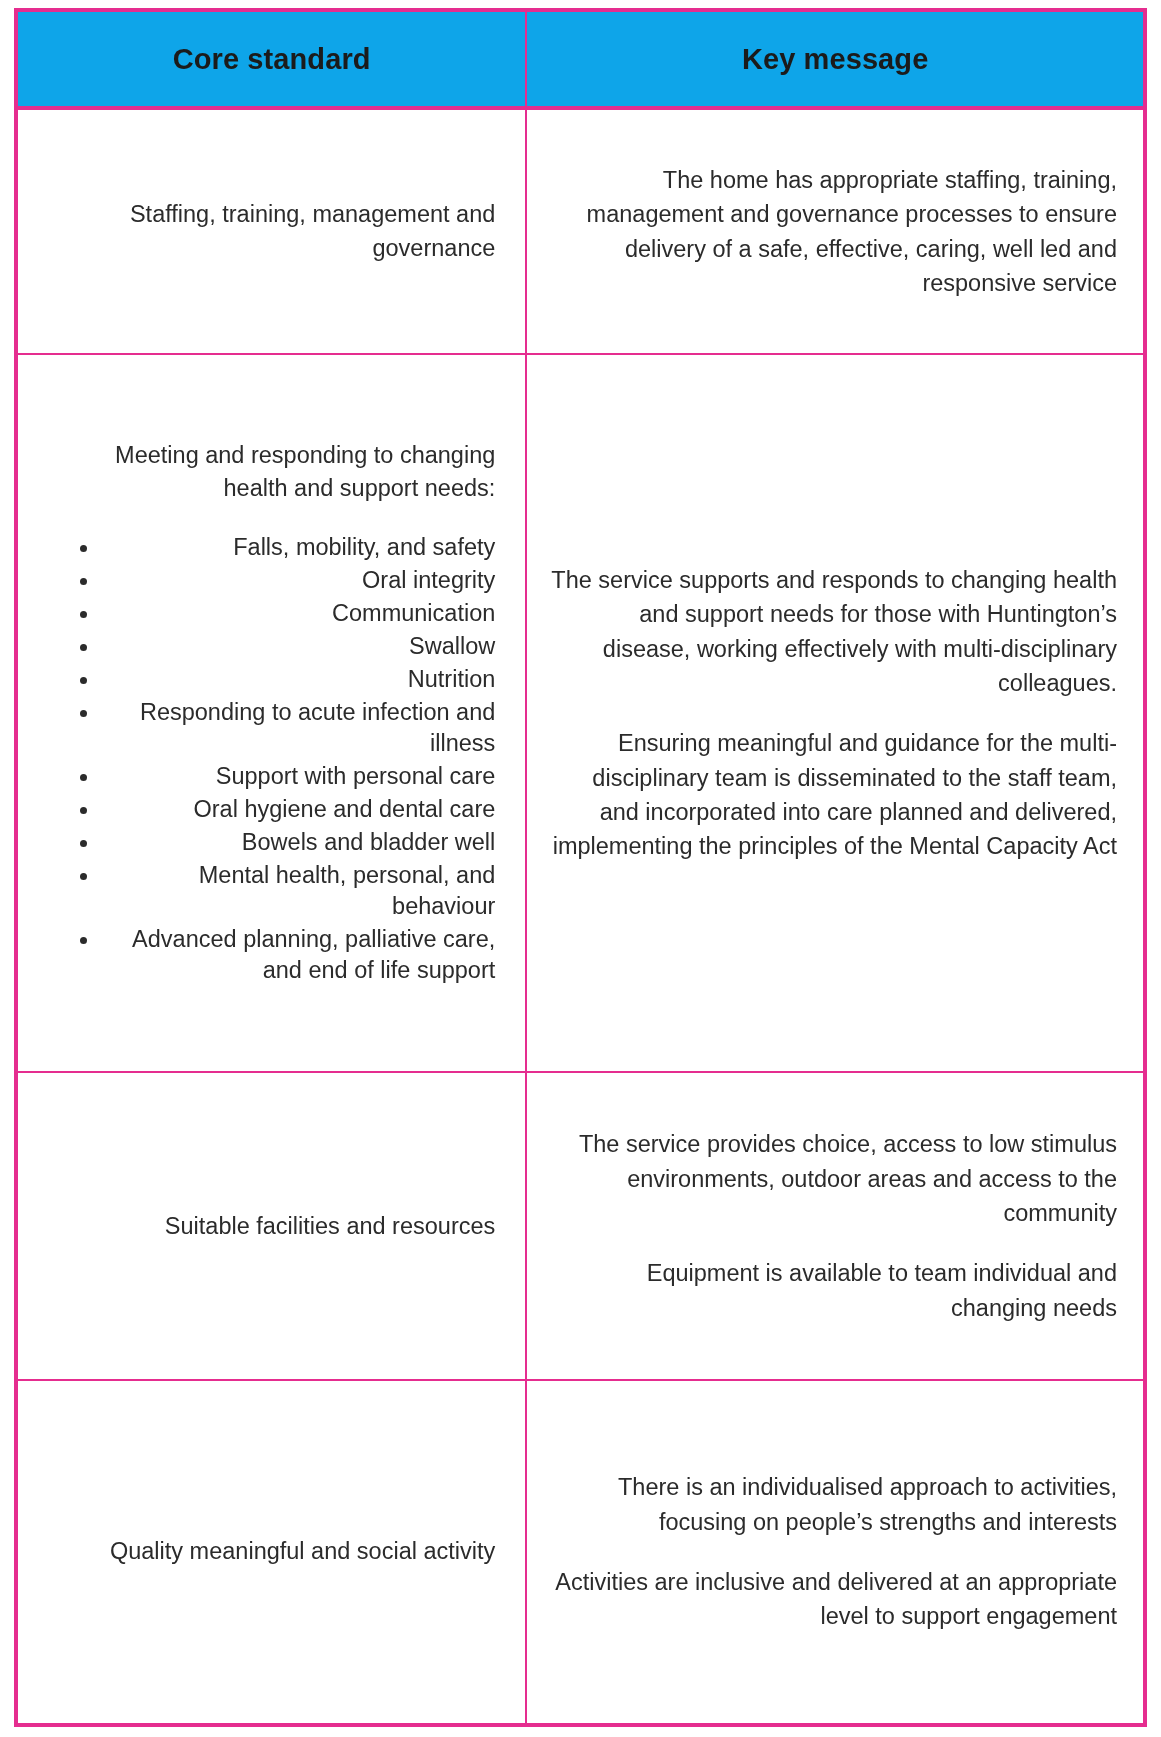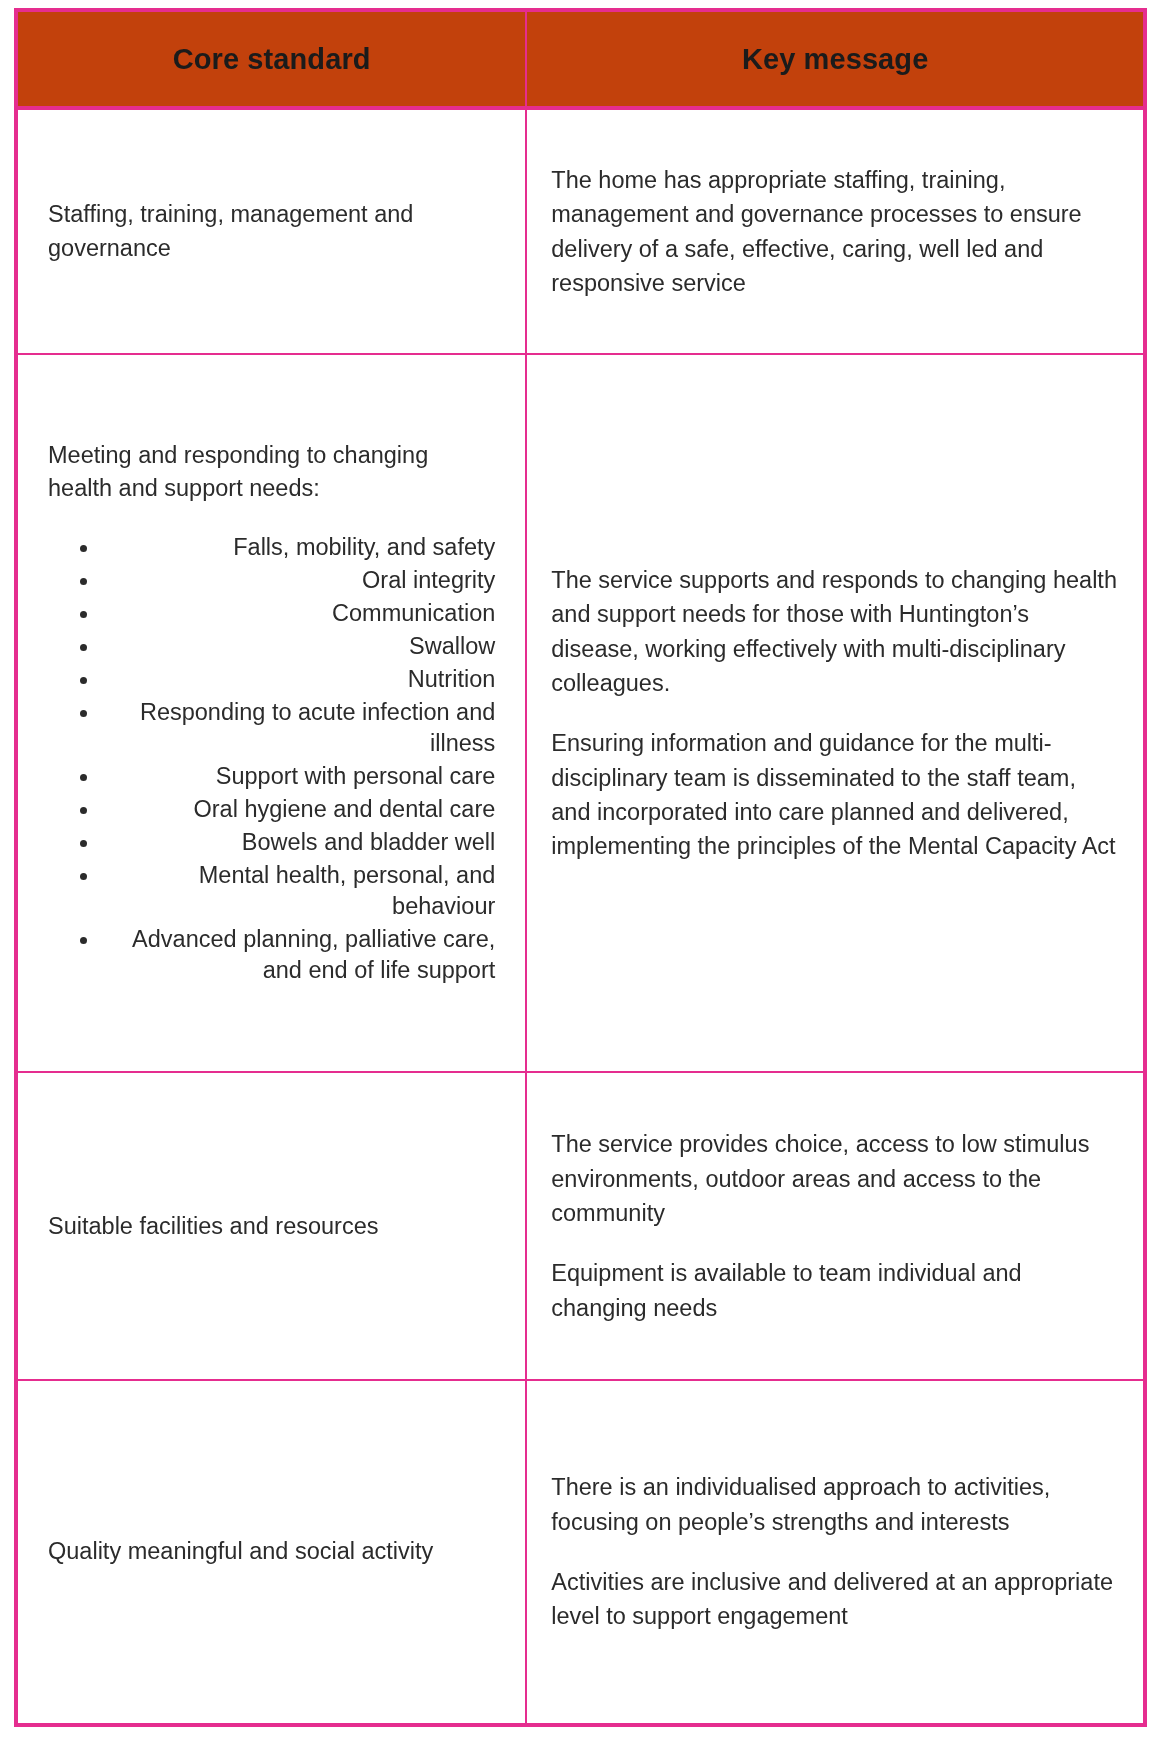--- a/index.html
+++ b/index.html
@@ -34,55 +34,55 @@
   col.col-message  { width: 54.8%; }
 
   th, td {
     border: 2px solid #e52d8f;
     vertical-align: middle;
     padding: 0;
   }
 
   
   thead th {
-    background: #c2410c;
+    background: #0ea5e9;
     border-bottom: 4px solid #e52d8f;
     height: 98px;
     text-align: center;
     font-size: 29px;
     font-weight: bold;
     letter-spacing: 0.1px;
     color: #1b1b1b;
     padding: 4px 10px;
   }
 
   
   td.standard-cell {
     text-align: center;
     font-size: 23.5px;
     line-height: 1.42;
     padding: 16px 30px;
     color: #2b2b2b;
   }
   td.message-cell {
-    text-align: left;
+    text-align: right;
     font-size: 23.5px;
     line-height: 1.46;
     padding: 16px 26px 16px 24px;
     color: #2b2b2b;
   }
 
   td.message-cell p {
     margin: 0 0 26px 0;
   }
   td.message-cell p:last-child { margin-bottom: 0; }
 
   .standard-title {
     display: block;
-    text-align: left;
+    text-align: right;
     margin: 0 0 26px 0;
     line-height: 1.42;
   }
   .standard-title.no-gap { margin-bottom: 0; }
 
   ul.sub-points {
     margin: 0;
     padding: 0 0 0 30px;
     list-style: none;
     text-align: right;
@@ -147,21 +147,21 @@
               <li>Responding to acute infection and illness</li>
               <li>Support with personal care</li>
               <li>Oral hygiene and dental care</li>
               <li>Bowels and bladder well</li>
               <li>Mental health, personal, and behaviour</li>
               <li>Advanced planning, palliative care, and end of life support</li>
             </ul>
           </td>
           <td class="message-cell">
             <p>The service supports and responds to changing health and support needs for those with Huntington’s disease, working effectively with multi-disciplinary colleagues.</p>
-            <p>Ensuring information and guidance for the multi-disciplinary team is disseminated to the staff team, and incorporated into care planned and delivered, implementing the principles of the Mental Capacity Act</p>
+            <p>Ensuring meaningful and guidance for the multi-disciplinary team is disseminated to the staff team, and incorporated into care planned and delivered, implementing the principles of the Mental Capacity Act</p>
           </td>
         </tr>
         <tr class="row-2">
           <td class="standard-cell">
             <span class="standard-title no-gap">Suitable facilities and resources</span>
           </td>
           <td class="message-cell">
             <p>The service provides choice, access to low stimulus environments, outdoor areas and access to the community</p>
             <p>Equipment is available to team individual and changing needs</p>
           </td>

